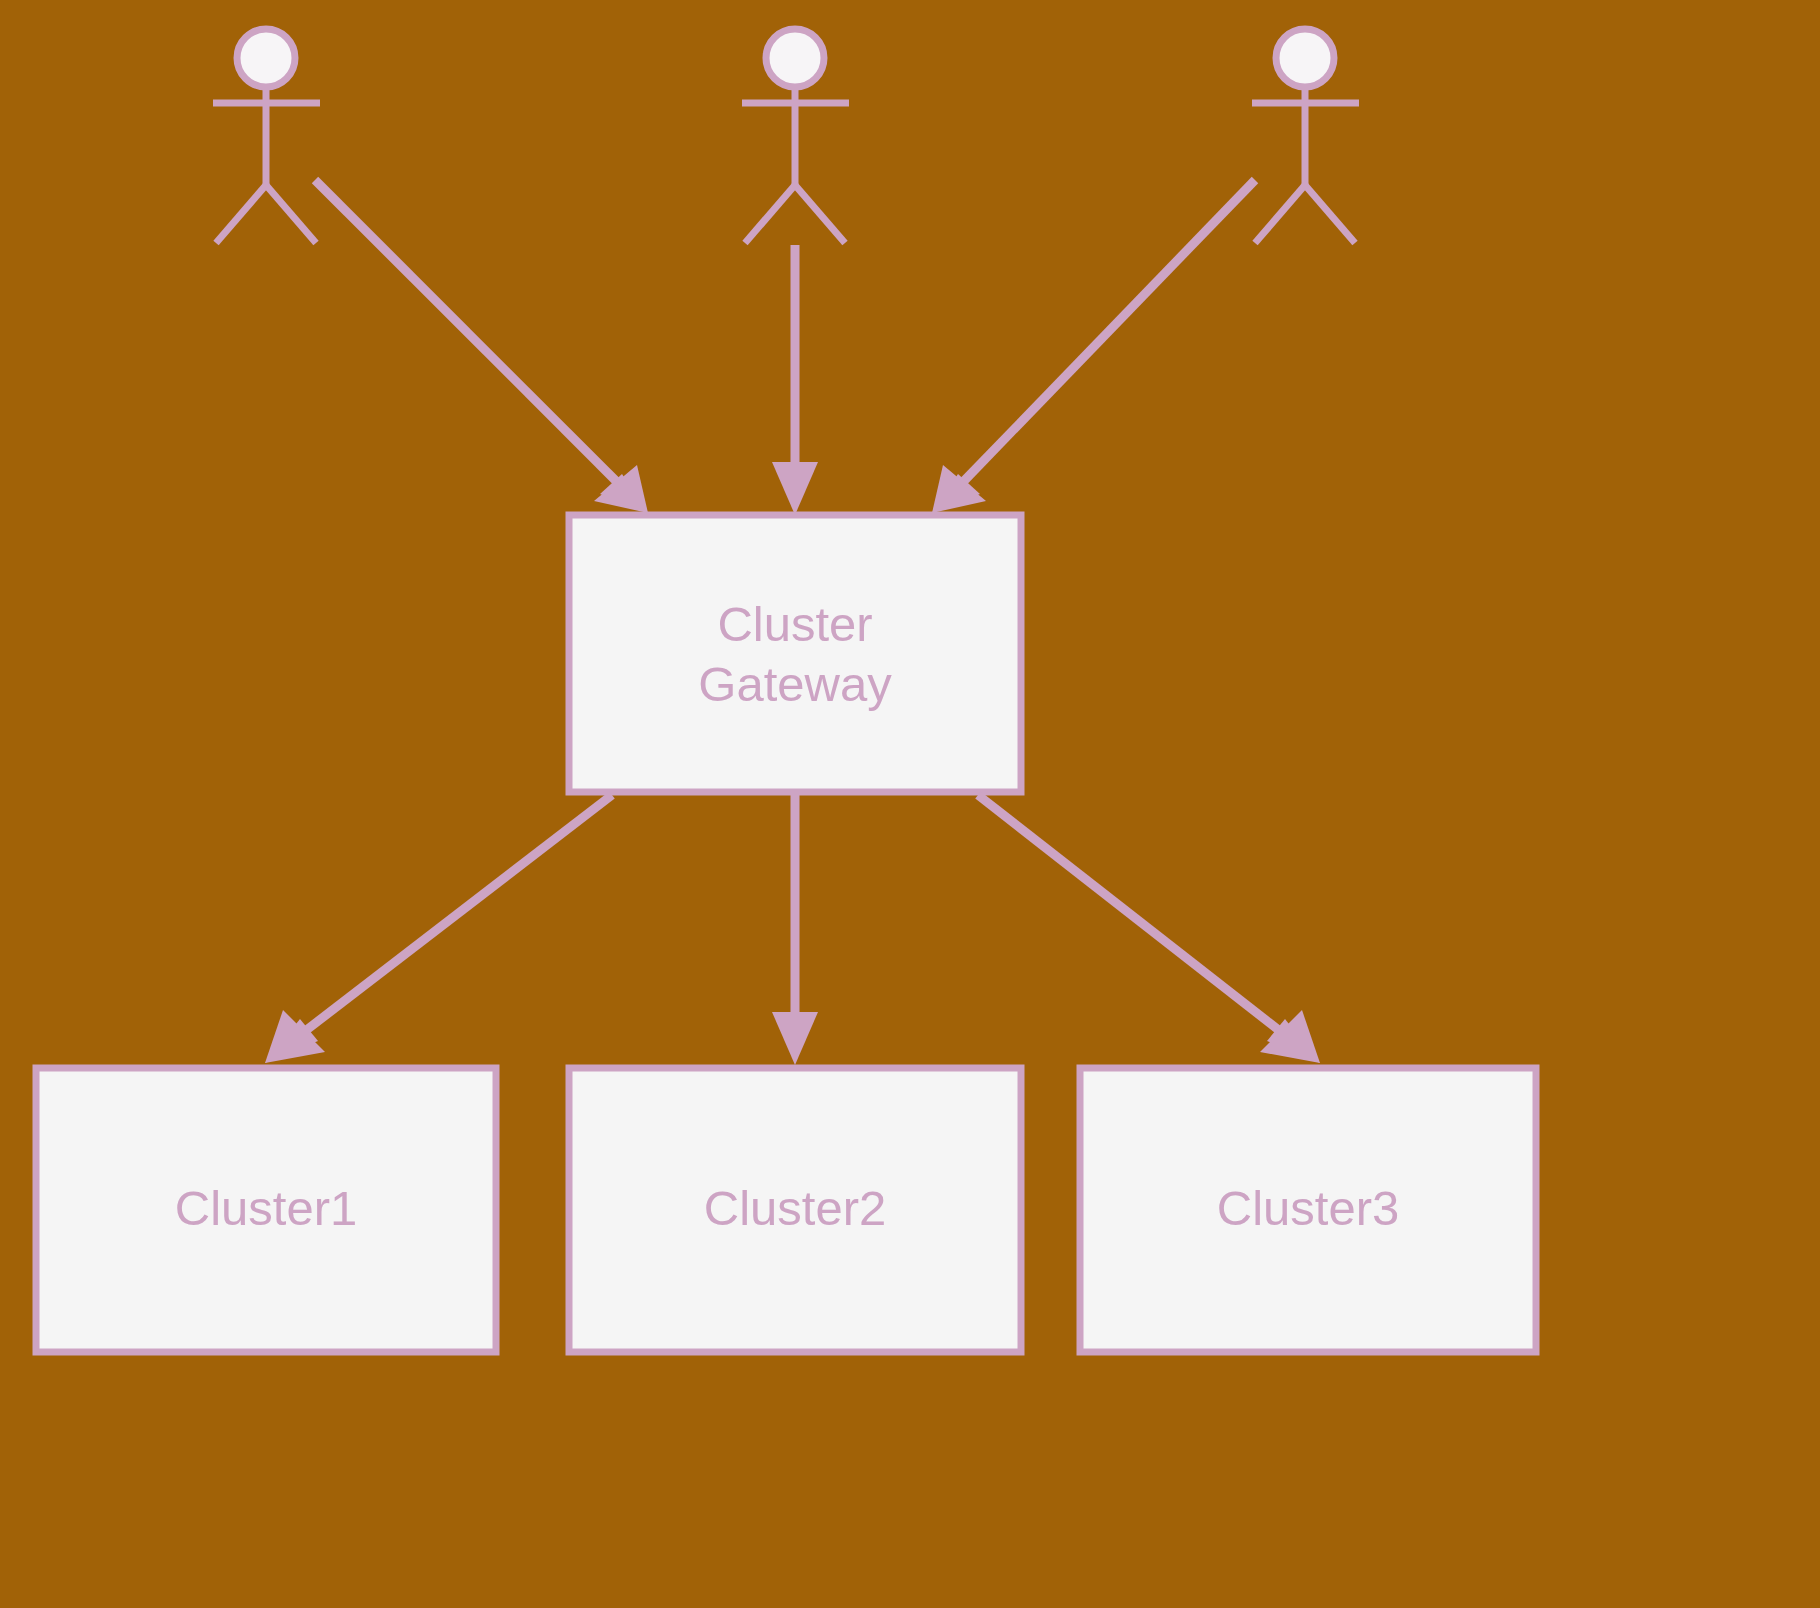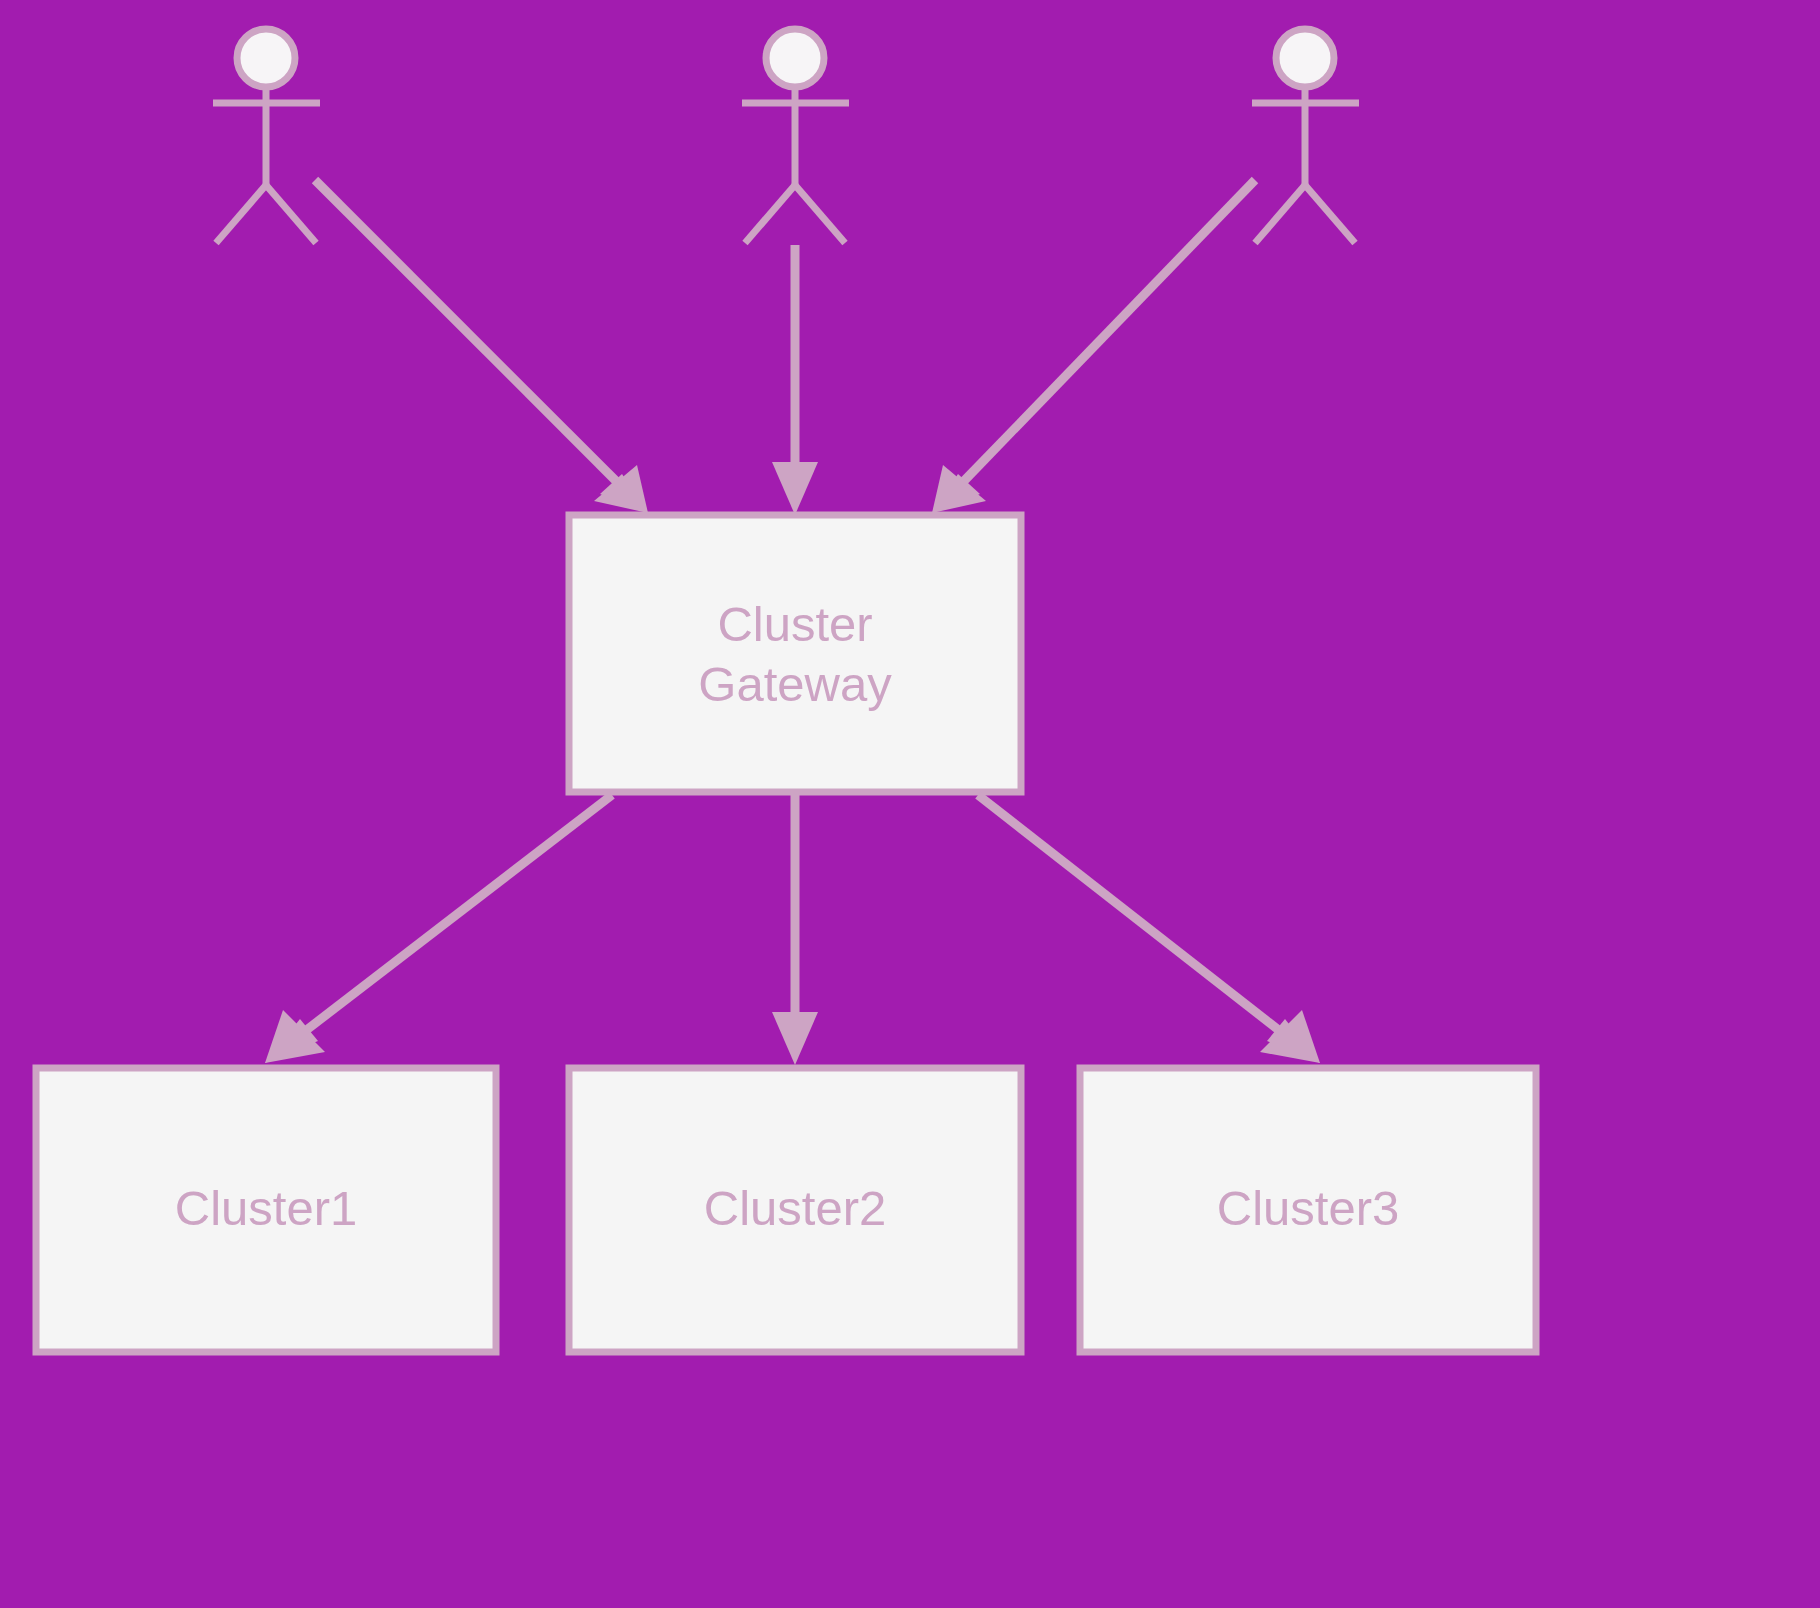--- a/index.html
+++ b/index.html
@@ -11,21 +11,21 @@
   body {
     width: 1820px;
     height: 1608px;
     overflow: hidden;
     font-family: "Liberation Sans", sans-serif;
   }
   #diagram-root {
     position: relative;
     width: 1820px;
     height: 1608px;
-    background: #a21caf;
+    background: #a16207;
   }
   svg#diagram-svg {
     position: absolute;
     top: 0;
     left: 0;
     width: 1820px;
     height: 1608px;
     display: block;
   }
   .node-box-rect {

